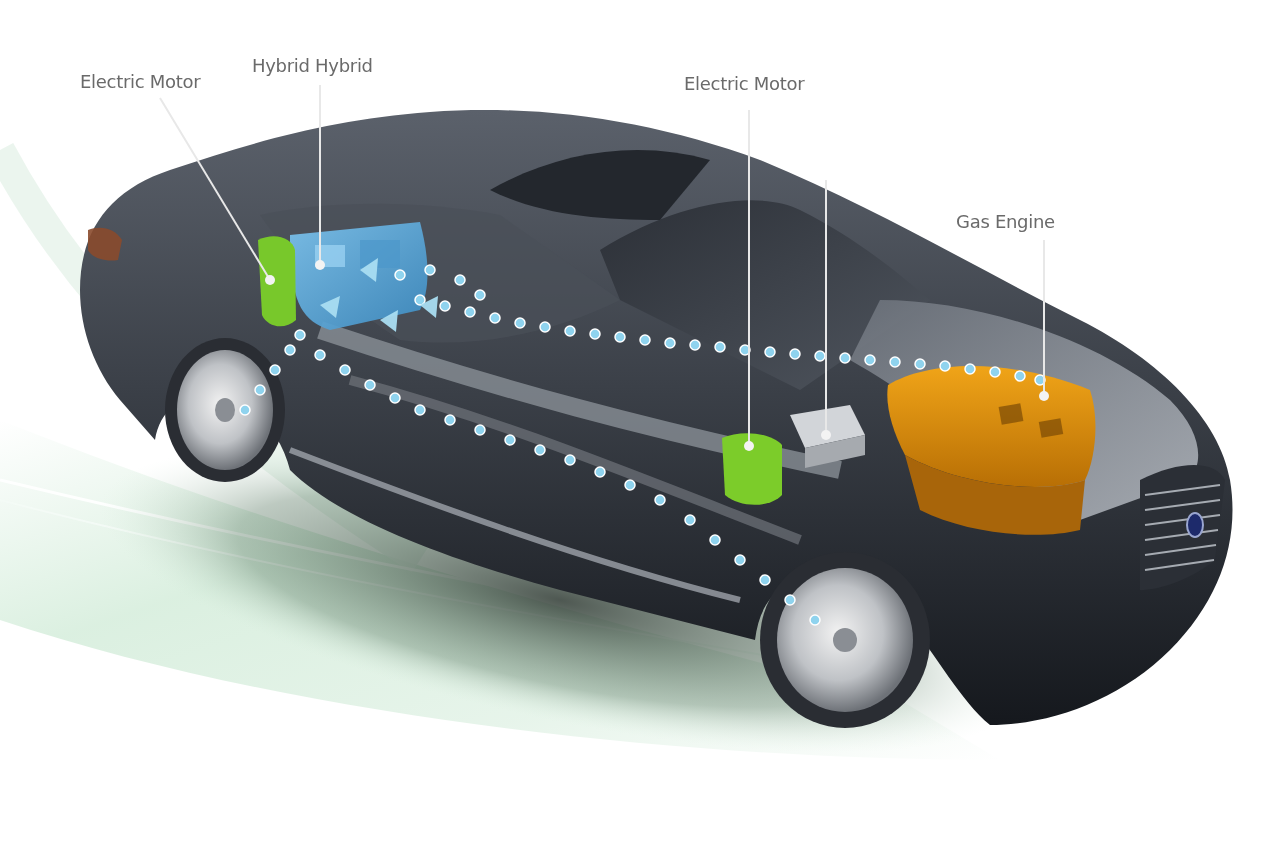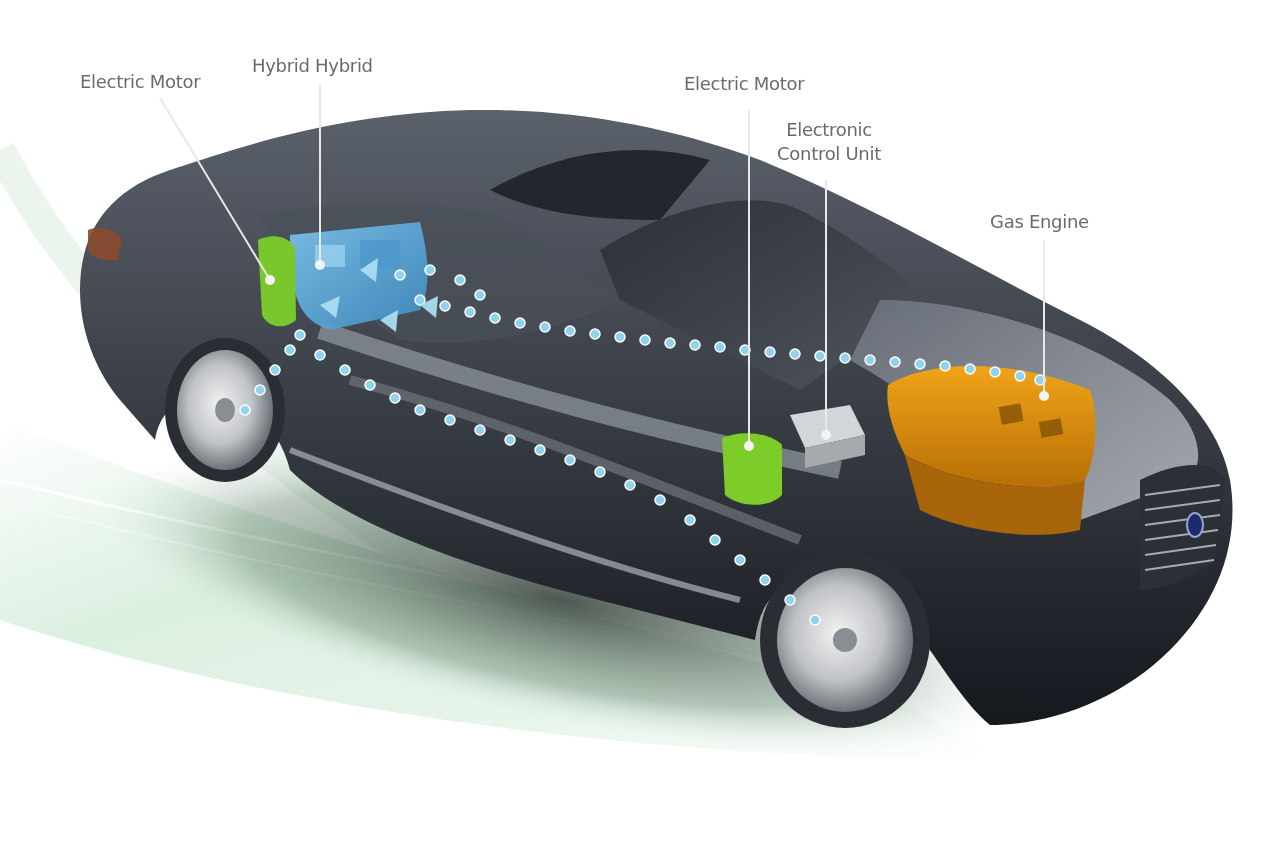--- a/index.html
+++ b/index.html
@@ -208,18 +208,14 @@
       <circle cx="320" cy="265" r="5"></circle>
       <circle cx="749" cy="446" r="5"></circle>
       <circle cx="826" cy="435" r="5"></circle>
       <circle cx="1044" cy="396" r="5"></circle>
     </g>
   </svg>
 
   <div class="label" style="left:80px; top:70px;">Electric Motor</div>
   <div class="label" style="left:252px; top:54px;">Hybrid Hybrid</div>
   <div class="label" style="left:684px; top:72px;">Electric Motor</div>
-  <div class="label center" style="left:766px; top:118px; width:126px;">
-    <div>Electronic</div>
-    <div>Control Unit</div>
-  </div>
-  <div class="label" style="left:990px; top:210px;">Gas Engine</div>
+  <div class="label" style="left:956px; top:210px;">Gas Engine</div>
 </div>
 
 </body></html>

